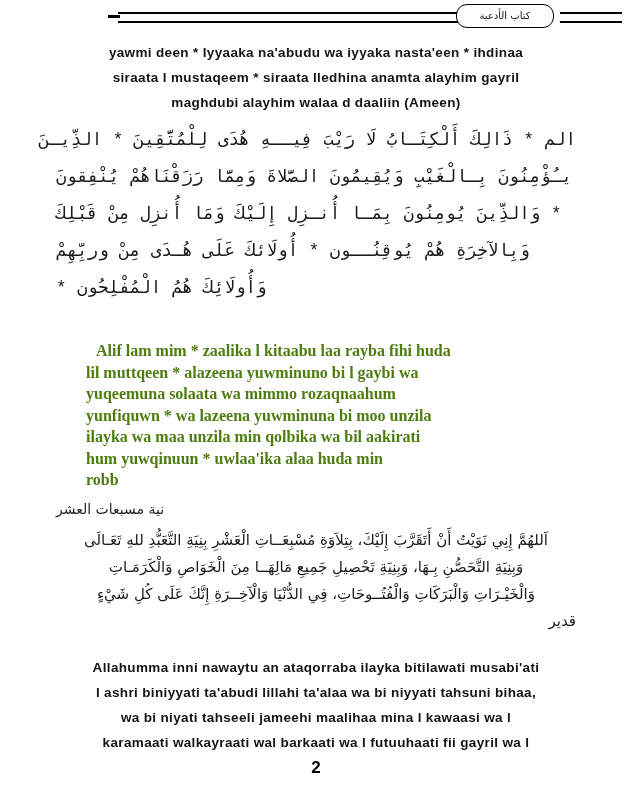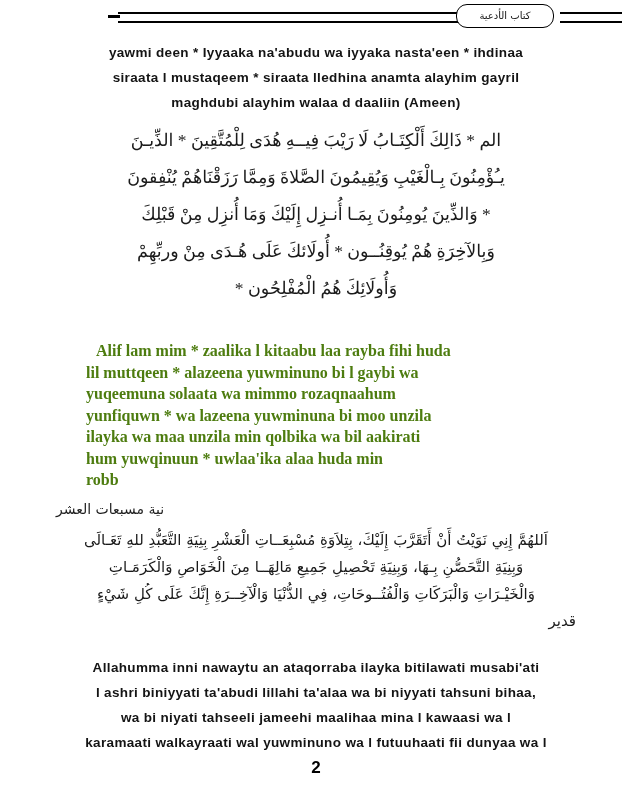--- a/index.html
+++ b/index.html
@@ -87,26 +87,26 @@
   .translit-sans {
     font-family: "Liberation Sans", sans-serif;
     font-weight: bold;
     font-size: 13.5px;
     line-height: 25px;
     letter-spacing: 0.35px;
     color: #141414;
   }
 
   .arabic-large {
-    font-family: Liberation Serif, serif;
+    font-family: Liberation Mono, monospace;
     direction: rtl;
     font-size: 17.5px;
     line-height: 37px;
     color: #1a1a1a;
-    text-align: center;
+    text-align: left;
   }
   .arabic-large .ln {
     display: block;
     white-space: nowrap;
   }
 
   .translit-serif {
     font-family: "Liberation Serif", "DejaVu Serif", serif;
     font-weight: bold;
     font-size: 16px;
@@ -209,16 +209,16 @@
   <span class="ln">اَللهُمَّ إِنِي نَوَيْتُ أَنْ أَتَقَرَّبَ إِلَيْكَ، بِتِلاَوَةِ مُسْبِعَــاتِ الْعَشْرِ بِنِيَةِ التَّعَبُّدِ للهِ تَعَـالَى</span>
   <span class="ln">وَبِنِيَةِ التَّحَصُّنِ بِـهَا، وَبِنِيَةِ تَحْصِيلِ جَمِيعِ مَالِهَــا مِنَ الْخَوَاصِ وَالْكَرَمَـاتِ</span>
   <span class="ln">وَالْخَيْـرَاتِ وَالْبَرَكَاتِ وَالْفُتُــوحَاتِ، فِي الدُّنْيَا وَالْآخِــرَةِ إِنَّكَ عَلَى كُلِ شَيْءٍ</span>
   <span class="ln tail">قدير</span>
 </div>
 
 <div class="block translit-sans" id="niyyah-translit">
   <div>Allahumma inni nawaytu an ataqorraba ilayka bitilawati musabi'ati</div>
   <div>l ashri biniyyati ta'abudi lillahi ta'alaa wa bi niyyati tahsuni bihaa,</div>
   <div>wa bi niyati tahseeli jameehi maalihaa mina l kawaasi wa l</div>
-  <div>karamaati walkayraati wal yuwminuno wa l futuuhaati fii dunyaa wa l</div>
+  <div>karamaati walkayraati wal barkaati wa l futuuhaati fii gayril wa l</div>
 </div>
 
 <div class="page-number">2</div>
 
 </body></html>

